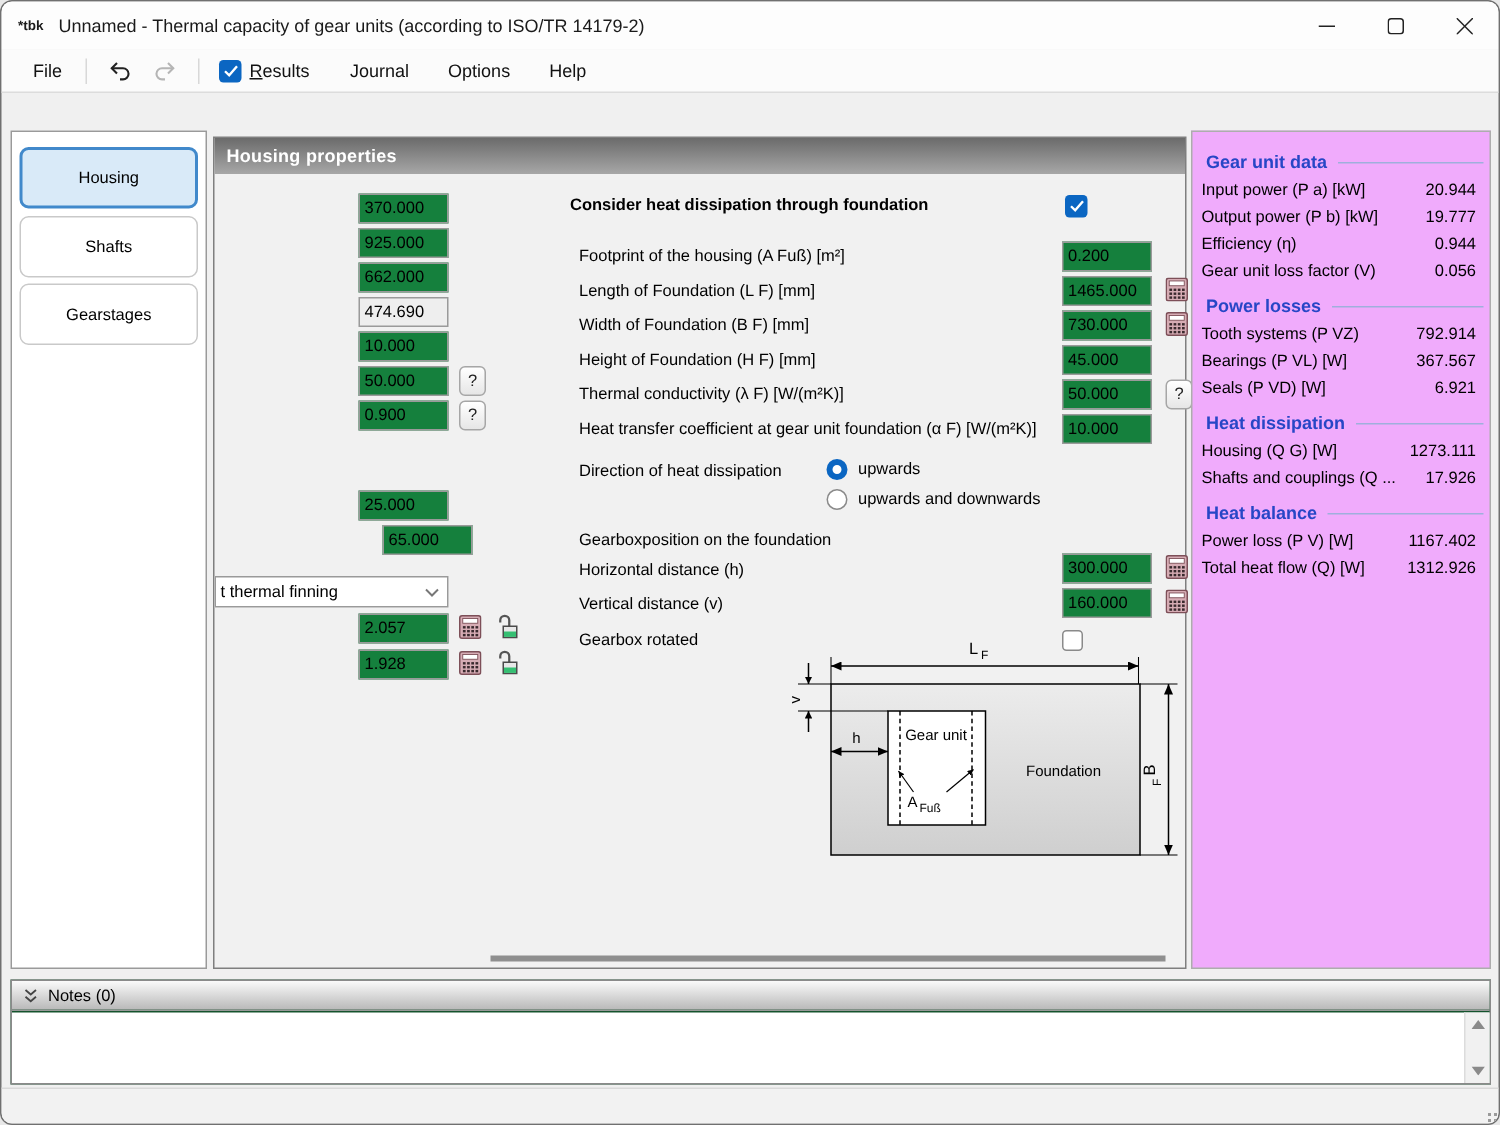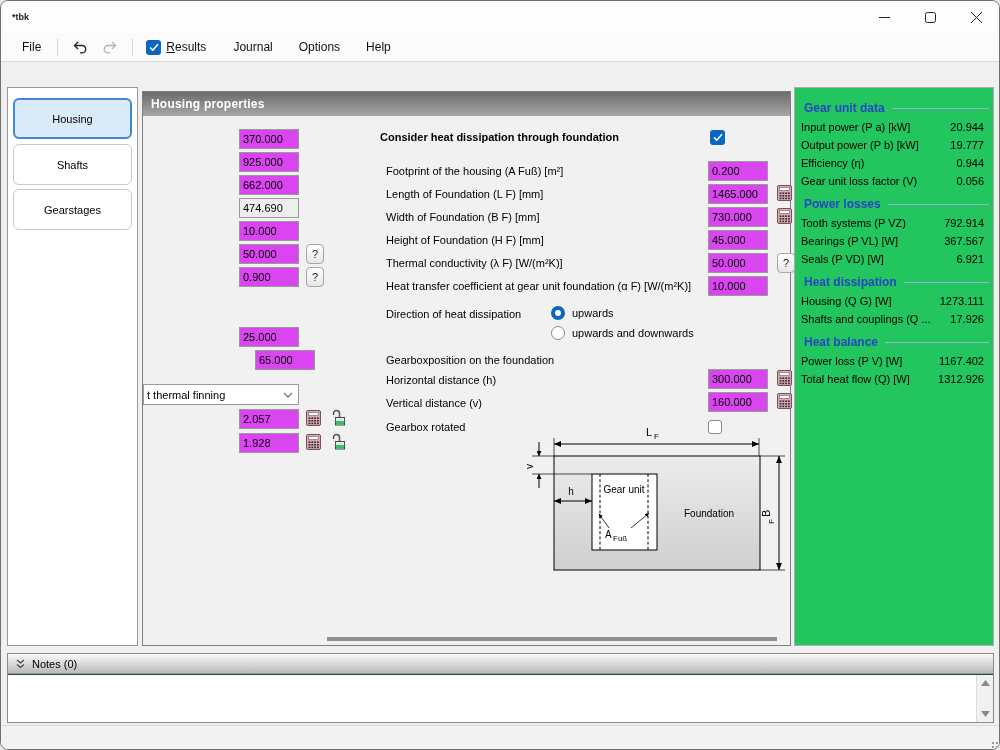--- a/index.html
+++ b/index.html
@@ -23,21 +23,21 @@
   .results-label .key { text-decoration:underline; }
 
   
   .sidebar { position:absolute; left:6px; top:86px; width:131px; height:559px; background:#ffffff; border:1px solid #9a9a9a; }
   .sbtn { position:absolute; left:5px; width:119px; height:41px; background:#fff; border:1px solid #c9c9c9; border-radius:6px; font-size:11px; color:#000; display:flex; align-items:center; justify-content:center; }
   .sbtn.active { background:#d9eaf8; border:2px solid #4189cb; }
 
   .mainpanel { position:absolute; left:141px; top:90px; width:649px; height:555px; background:#f1f1f1; border:1px solid #7f7f7f; }
   .mainheader { position:absolute; left:0; top:0; right:0; height:24px; background:linear-gradient(#6b6b6b,#a7a7a7); color:#fff; font-size:12px; font-weight:bold; line-height:24px; padding-left:8px; letter-spacing:.2px; }
 
-  .field { position:absolute; height:20px; width:60px; background:#d946ef; border:1px solid #9a9a9a; font-family:"Liberation Sans",sans-serif; font-size:11px; color:#000; padding:0 3px; }
+  .field { position:absolute; height:20px; width:60px; background:#15803d; border:1px solid #9a9a9a; font-family:"Liberation Sans",sans-serif; font-size:11px; color:#000; padding:0 3px; }
   .field.ro { background:#eeeeee; }
   .lbl { position:absolute; font-size:11px; line-height:20px; color:#000; white-space:nowrap; }
   .lbl.bold { font-weight:bold; }
 
   .helpbtn { position:absolute; width:18px; height:20px; border:1px solid #a6a6a6; border-radius:4px; background:linear-gradient(#ffffff,#e6e6e6); font-size:11px; text-align:center; line-height:18px; color:#222; }
   .iconbtn { position:absolute; width:16px; height:17px; }
 
   .cb-on { position:absolute; width:15px; height:15px; border-radius:3px; background:#0b66c2; display:flex; align-items:center; justify-content:center; }
   .cb-off { position:absolute; width:14px; height:14px; border-radius:3px; background:#fff; border:1px solid #8a8a8a; }
 
@@ -45,21 +45,21 @@
   .radio.on { border:4px solid #0b66c2; }
   .radio.off { border:1px solid #8a8a8a; }
 
   .dropdown { position:absolute; background:#fff; border:1px solid #9a9a9a; display:flex; align-items:center; }
   .ddtext { font-size:11px; color:#000; flex:1; padding-left:3px; white-space:nowrap; overflow:hidden; }
   .ddchev { margin-right:5px; }
 
   .hscroll-thumb { position:absolute; height:4px; background:#8f8f8f; }
 
   
-  .rpanel { position:absolute; left:793px; top:86px; width:200px; height:559px; background:#22c55e; border:1px solid #adadad; padding-top:6px; }
+  .rpanel { position:absolute; left:793px; top:86px; width:200px; height:559px; background:#f0abfc; border:1px solid #adadad; padding-top:6px; }
   .rsec { display:flex; align-items:center; padding-left:9px; margin:7px 0 3px 0; }
   .rsec-t { color:#2746c6; font-size:12px; font-weight:700; white-space:nowrap; }
   .rline { flex:1; height:1px; background:#9fafdc; margin:0 4px 0 7px; }
   .rrow { display:flex; justify-content:space-between; font-size:11px; line-height:18px; padding:0 9px 0 6px; }
   .rlabel { white-space:nowrap; overflow:hidden; }
   .rvalue { margin-left:6px; }
 
   
   .notes { position:absolute; left:6px; top:652px; width:987px; height:70px; border:1px solid #8a8a8a; background:#14532d; }
   .notes-header { position:absolute; left:0; top:0; right:0; height:20px; background:linear-gradient(#fafafa,#b9b9b9); border-bottom:1px solid #999; display:flex; align-items:center; font-size:11px; color:#000; }
@@ -71,20 +71,21 @@
   .statusbar { position:absolute; left:0; right:0; bottom:0; height:24px; background:#f2f2f2; border-top:1px solid #d9d9d9; }
   .grip { position:absolute; right:5px; bottom:5px; width:2px; height:2px; background:#9a9a9a; box-shadow:-4px 8px 0 #9a9a9a, 0 8px 0 #9a9a9a, 4px 8px 0 #9a9a9a, 0 4px 0 #9a9a9a, 4px 4px 0 #9a9a9a, 4px 0 0 #9a9a9a; }
 </style>
 </head>
 <body>
 
 <div class="win">
 
   <div class="titlebar">
     <span class="app-icon">*tbk</span>
+    <span class="win-title">Unnamed - Thermal capacity of gear units (according to ISO/TR 14179-2)</span>
     <div class="winbtns">
       <div class="wbtn">
         <svg width="11" height="11">
             <line x1="0" y1="5.5" x2="11" y2="5.5" stroke="#222" stroke-width="1"></line>
           </svg>
       </div>
       <div class="wbtn">
         <svg width="11" height="11">
             <rect x="0.5" y="0.5" width="10" height="10" rx="2" fill="none" stroke="#222" stroke-width="1"></rect>
           </svg>

